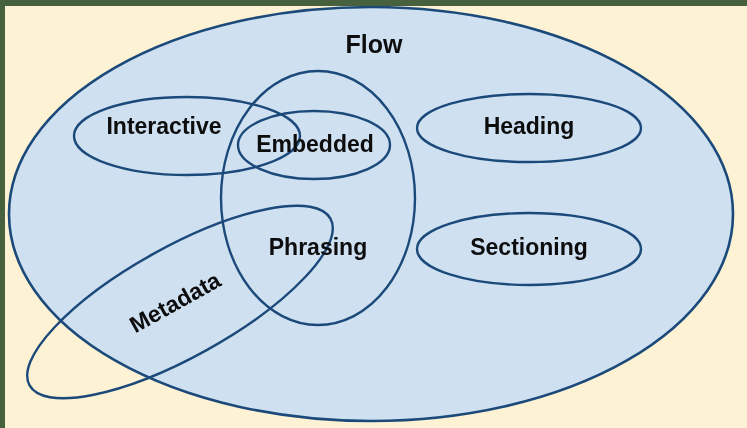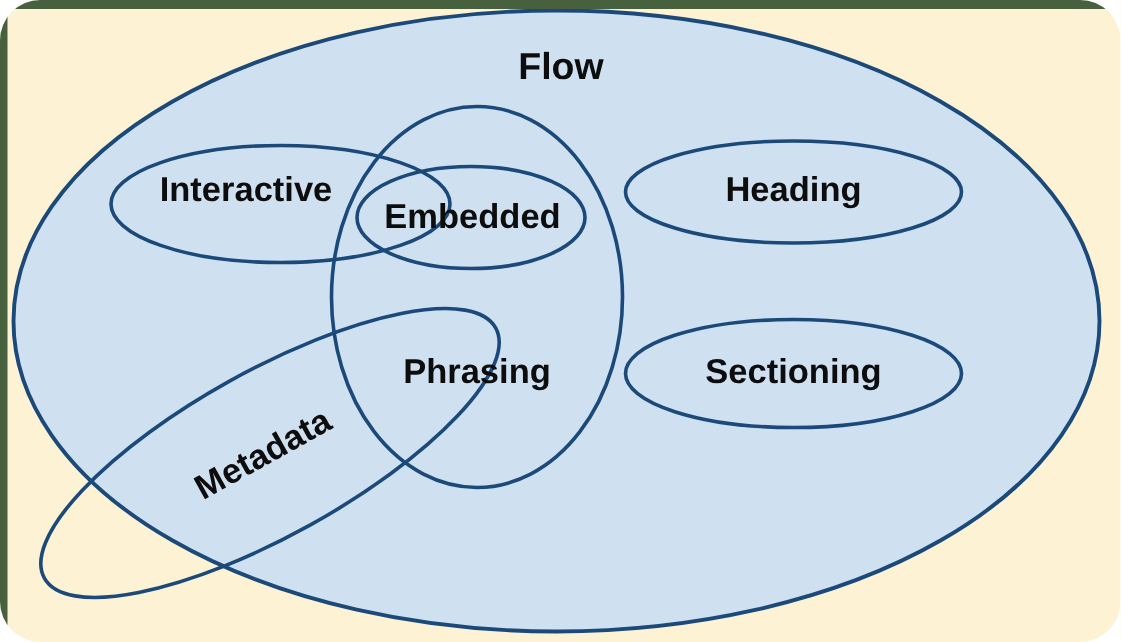--- a/index.html
+++ b/index.html
@@ -7,21 +7,20 @@
     margin: 0;
     padding: 0;
     background: #ffffff;
   }
   #diagram-root {
     position: relative;
     width: 747px;
     height: 428px;
     overflow: hidden;
     font-family: "Liberation Sans", sans-serif;
-    border-radius: 27px;
   }
   #venn-svg {
     display: block;
     width: 747px;
     height: 428px;
   }
   .venn-label {
     font-family: "Liberation Sans", sans-serif;
     font-weight: bold;
     fill: #0d0d0d;

